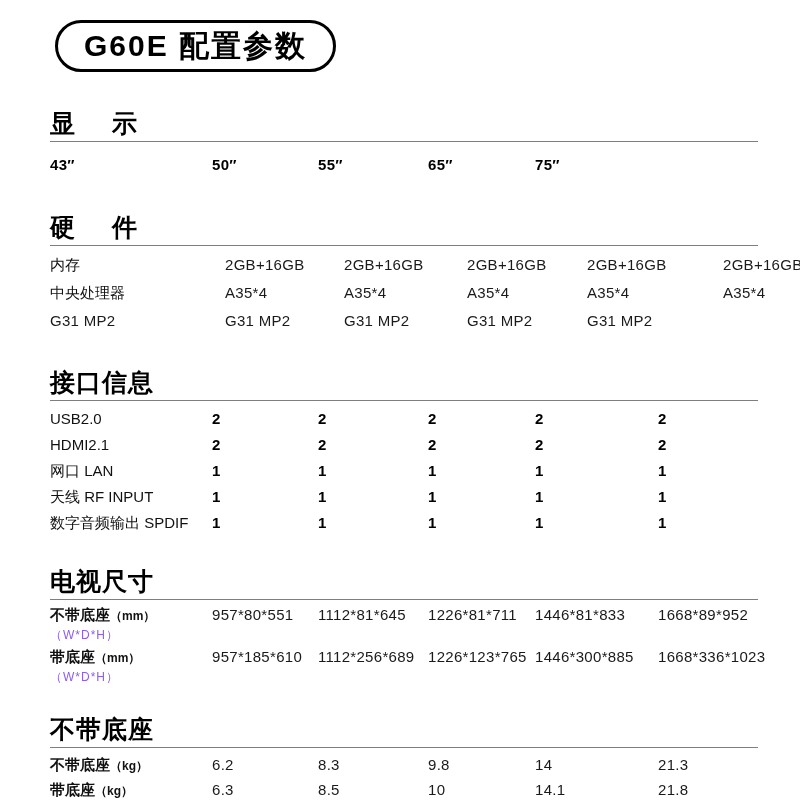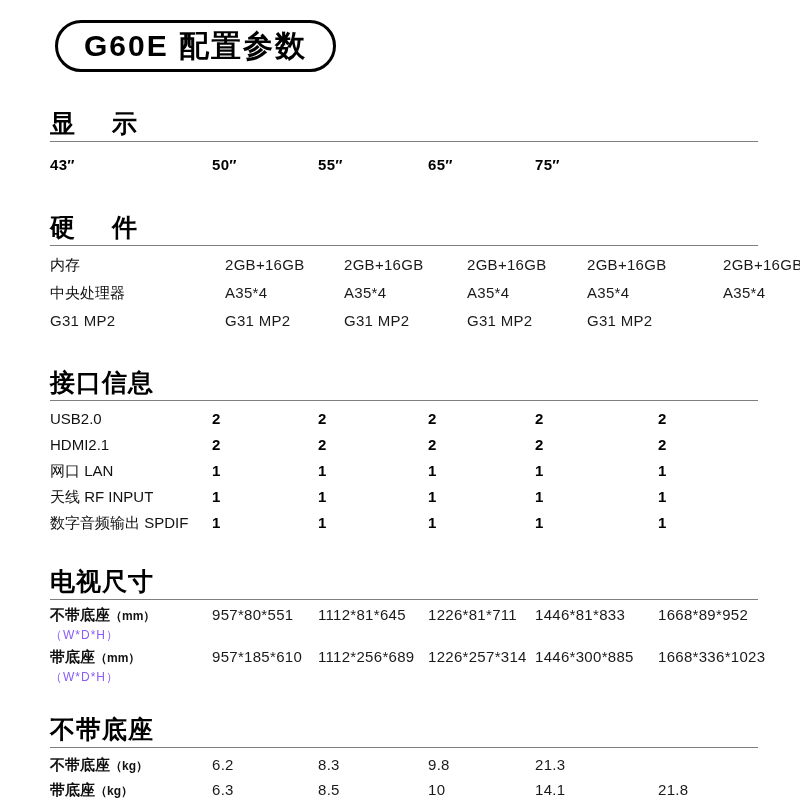--- a/index.html
+++ b/index.html
@@ -176,40 +176,41 @@
         <div class="cell value">1446*81*833</div>
         <div class="cell value">1668*89*952</div>
       </div>
       <div class="spec-row">
         <div class="cell label bold-label">
           <span>带底座</span><span class="unit">（mm）</span>
           <span class="sublabel">（W*D*H）</span>
         </div>
         <div class="cell value">957*185*610</div>
         <div class="cell value">1112*256*689</div>
-        <div class="cell value">1226*257*314</div>
+        <div class="cell value">1226*123*765</div>
         <div class="cell value">1446*300*885</div>
         <div class="cell value">1668*336*1023</div>
       </div>
     </div>
   </div>
 
   
   <div class="section r5 s-weight">
     <div class="section-heading">
       <span>不带底座</span>
     </div>
     <div class="rows">
       <div class="spec-row">
         <div class="cell label bold-label">
           <span>不带底座</span><span class="unit">（kg）</span>
         </div>
         <div class="cell value">6.2</div>
         <div class="cell value">8.3</div>
         <div class="cell value">9.8</div>
+        <div class="cell value">14</div>
         <div class="cell value">21.3</div>
       </div>
       <div class="spec-row">
         <div class="cell label bold-label">
           <span>带底座</span><span class="unit">（kg）</span>
         </div>
         <div class="cell value">6.3</div>
         <div class="cell value">8.5</div>
         <div class="cell value">10</div>
         <div class="cell value">14.1</div>

